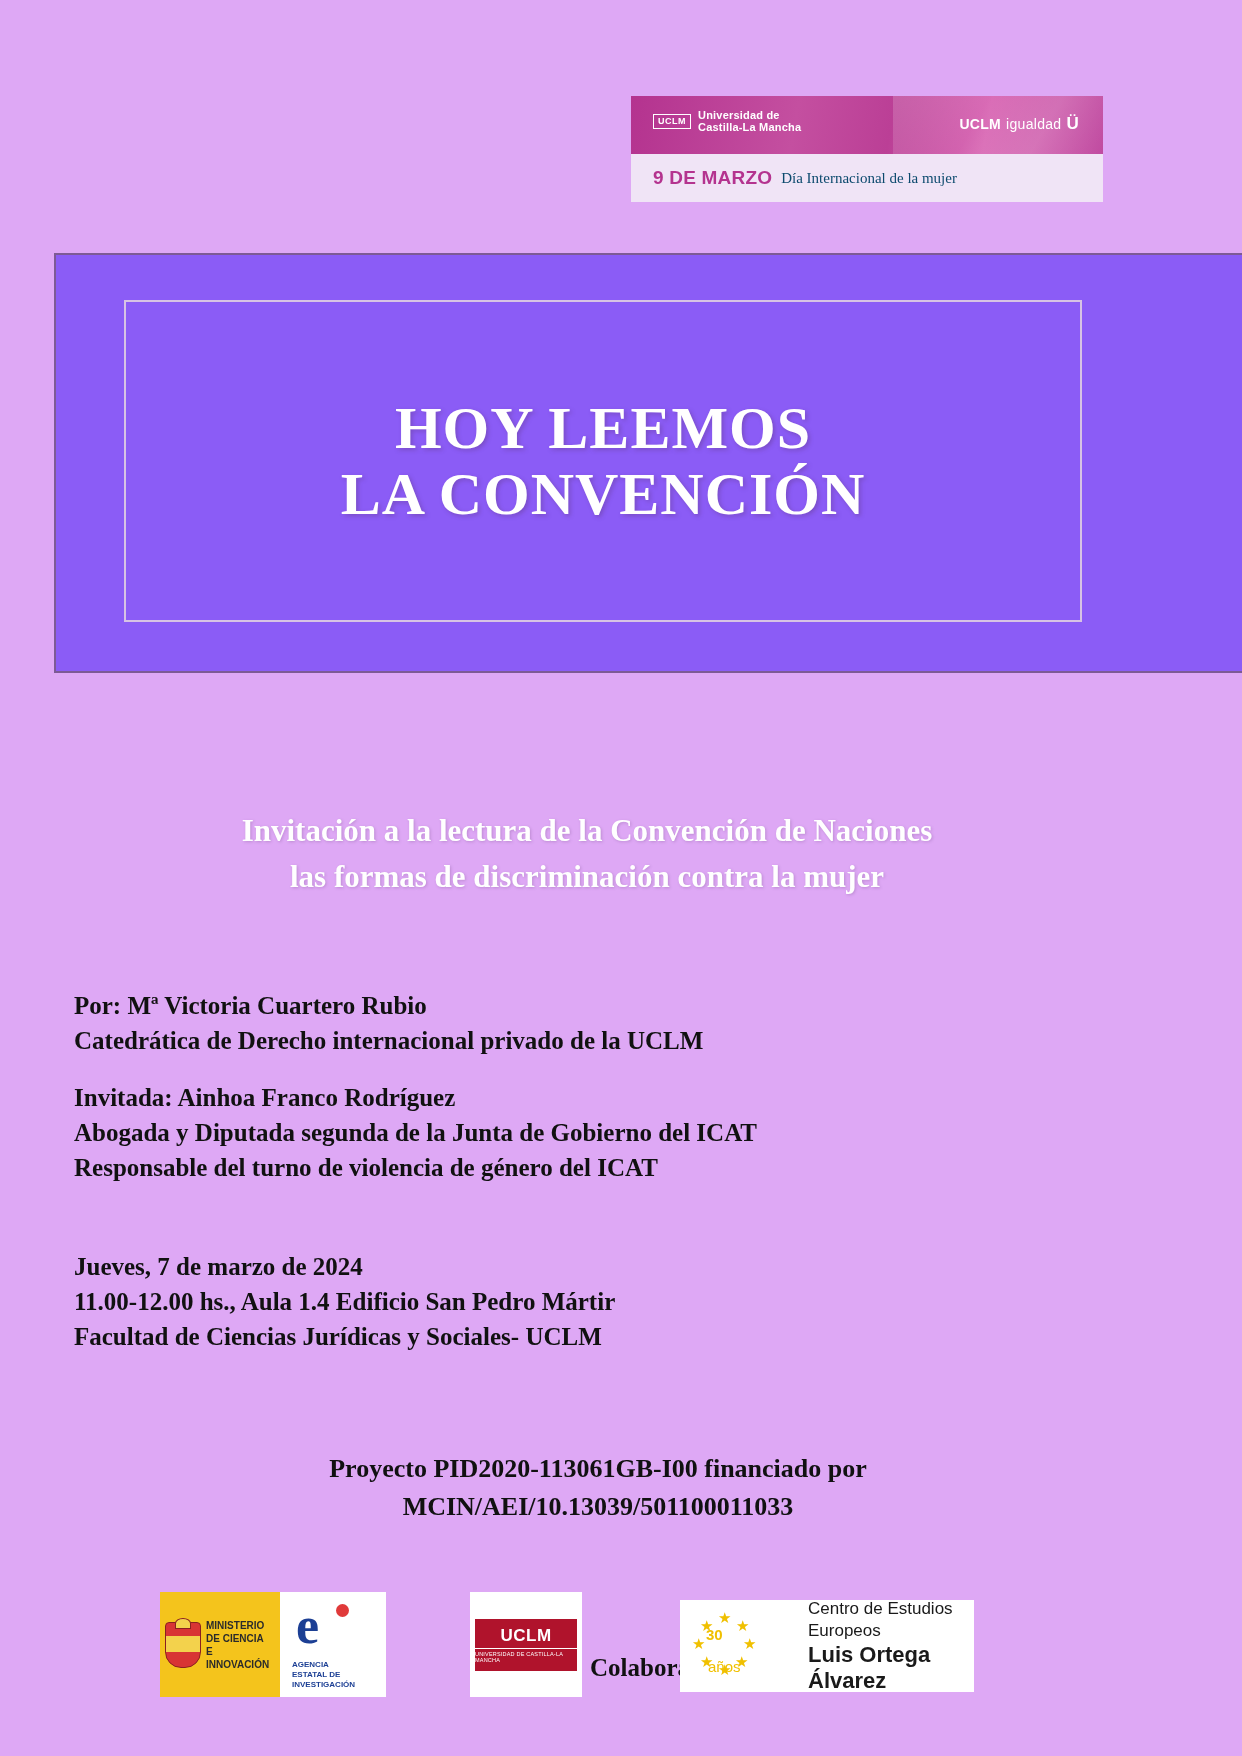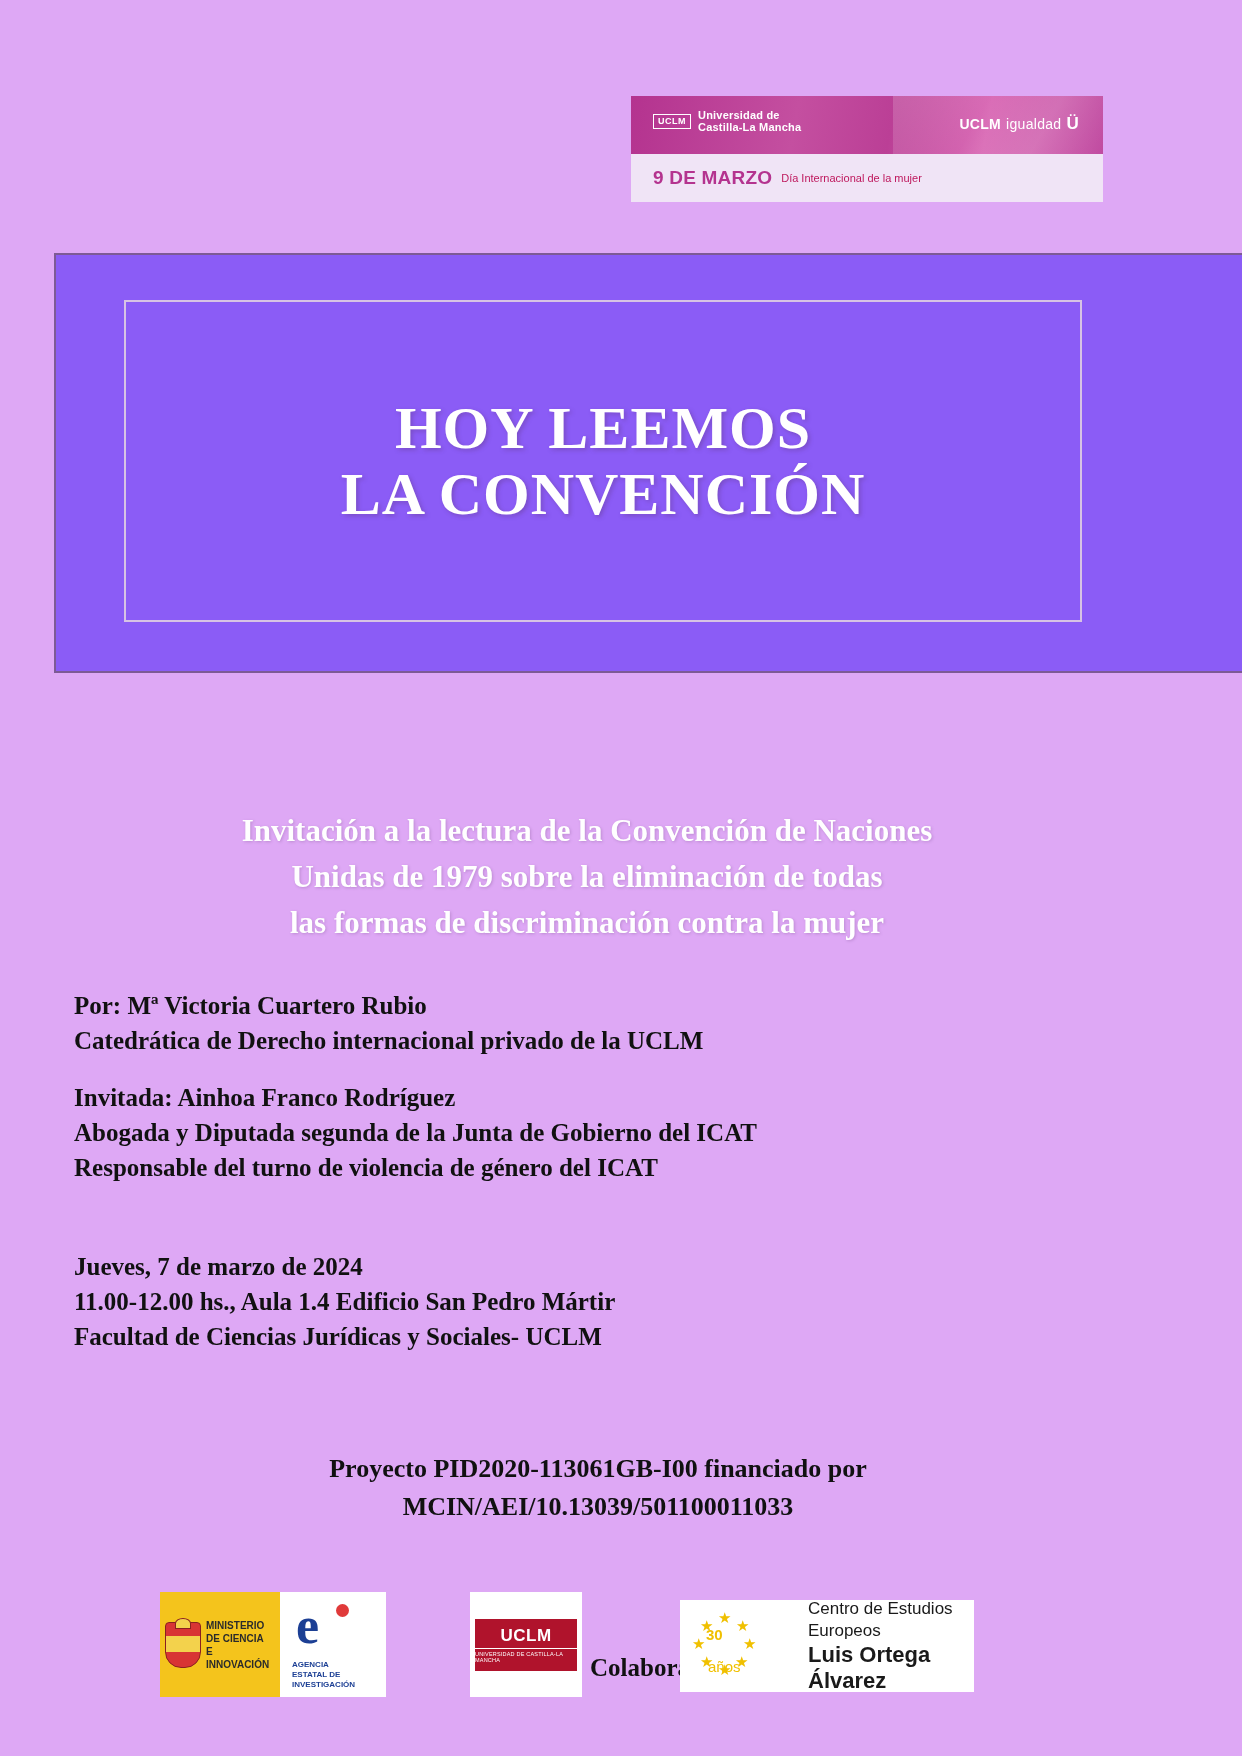--- a/index.html
+++ b/index.html
@@ -91,23 +91,23 @@
     gap: 9px;
   }
   .banner-bottom .date {
     color: #b4338f;
     font-family: "Liberation Sans", sans-serif;
     font-weight: bold;
     font-size: 19px;
     letter-spacing: .2px;
   }
   .banner-bottom .subtitle {
-    color: #be185d;
-    font-family: Liberation Sans, sans-serif;
-    font-size: 11px;
+    color: #0c4a6e;
+    font-family: Liberation Serif, serif;
+    font-size: 15px;
   }
 
   
   .title-outer {
     position: absolute;
     left: 54px;
     top: 253px;
     width: 1206px;
     height: 420px;
     background: #8b5cf6;
@@ -397,21 +397,20 @@
 
 <div class="title-outer">
   <div class="title-inner">
     <div class="title-text" style="white-space:pre-line;">HOY LEEMOS
 LA CONVENCIÓN</div>
   </div>
 </div>
 
 <div class="invite">
   <div>Invitación a la lectura de la Convención de Naciones</div>
-  <div>Unidas de 1979 sobre la eliminación de todas</div>
   <div>las formas de discriminación contra la mujer</div>
 </div>
 
 <div class="block" id="block-speaker">Por: Mª Victoria Cuartero Rubio
 Catedrática de Derecho internacional privado de la UCLM</div>
 <div class="block" id="block-guest">Invitada: Ainhoa Franco Rodríguez
 Abogada y Diputada segunda de la Junta de Gobierno del ICAT
 Responsable del turno de violencia de género del ICAT</div>
 <div class="block" id="block-when">Jueves, 7 de marzo de 2024
 11.00-12.00 hs., Aula 1.4 Edificio San Pedro Mártir

